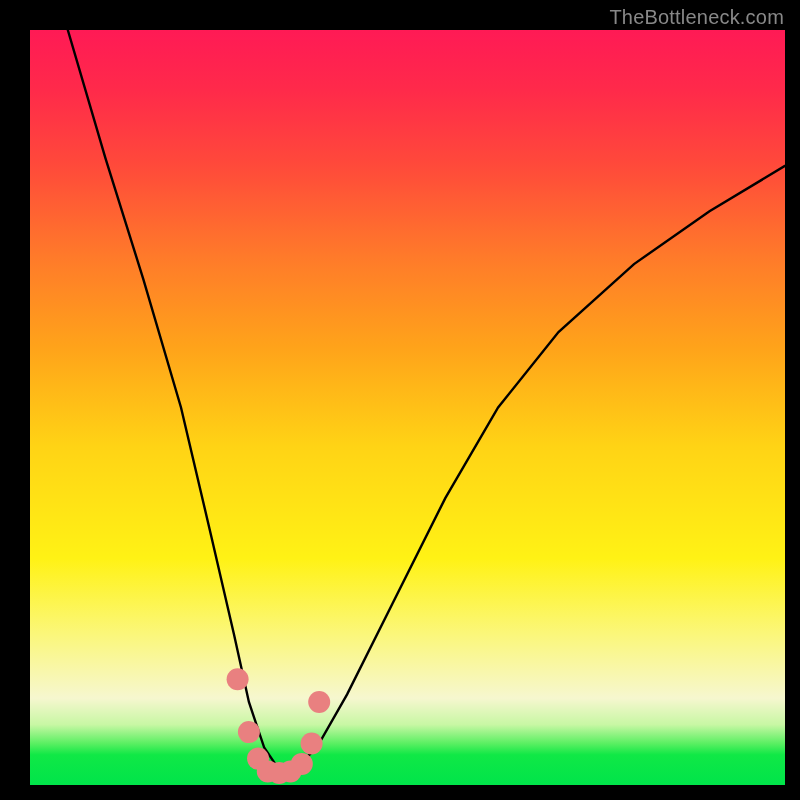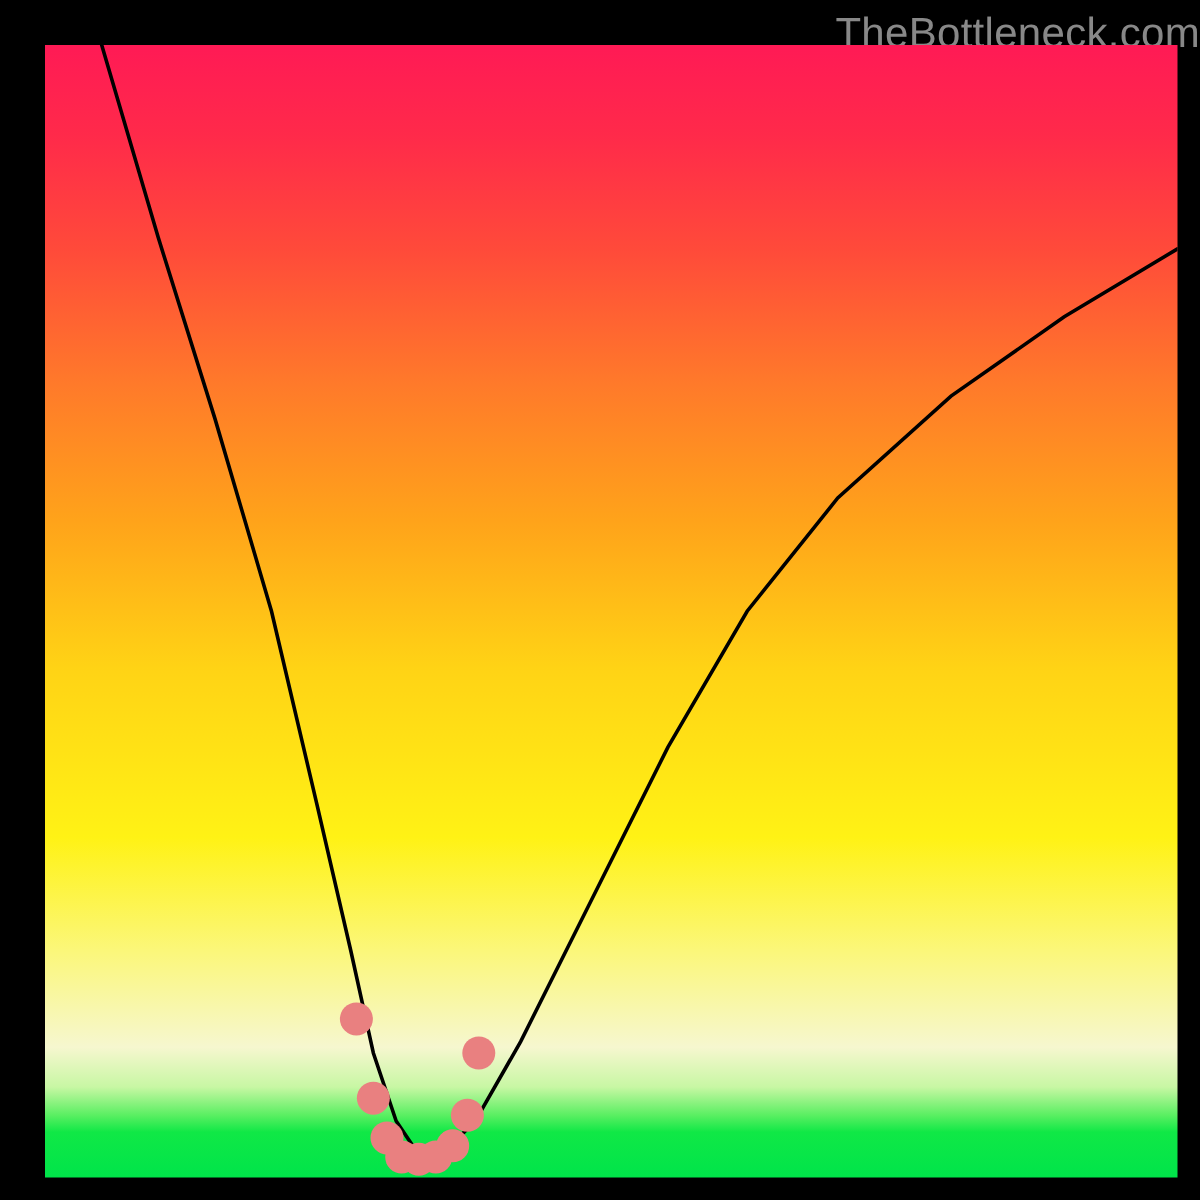--- a/index.html
+++ b/index.html
@@ -37,23 +37,23 @@
       #f6f7cf 88.5%,
       #c8f7a4 92%,
       #5aef62 94.5%,
       #10e846 96%,
       #00e44a 100%
     );
   }
   .watermark {
     position: absolute;
     top: 6px;
-    right: 0;
+    right: 16px;
     color: #888;
-    font-size: 28px;
+    font-size: 20px;
     letter-spacing: 0.2px;
   }
   svg.curves {
     position: absolute;
     left: 0;
     top: 0;
     width: 755px;
     height: 755px;
   }
 </style>

